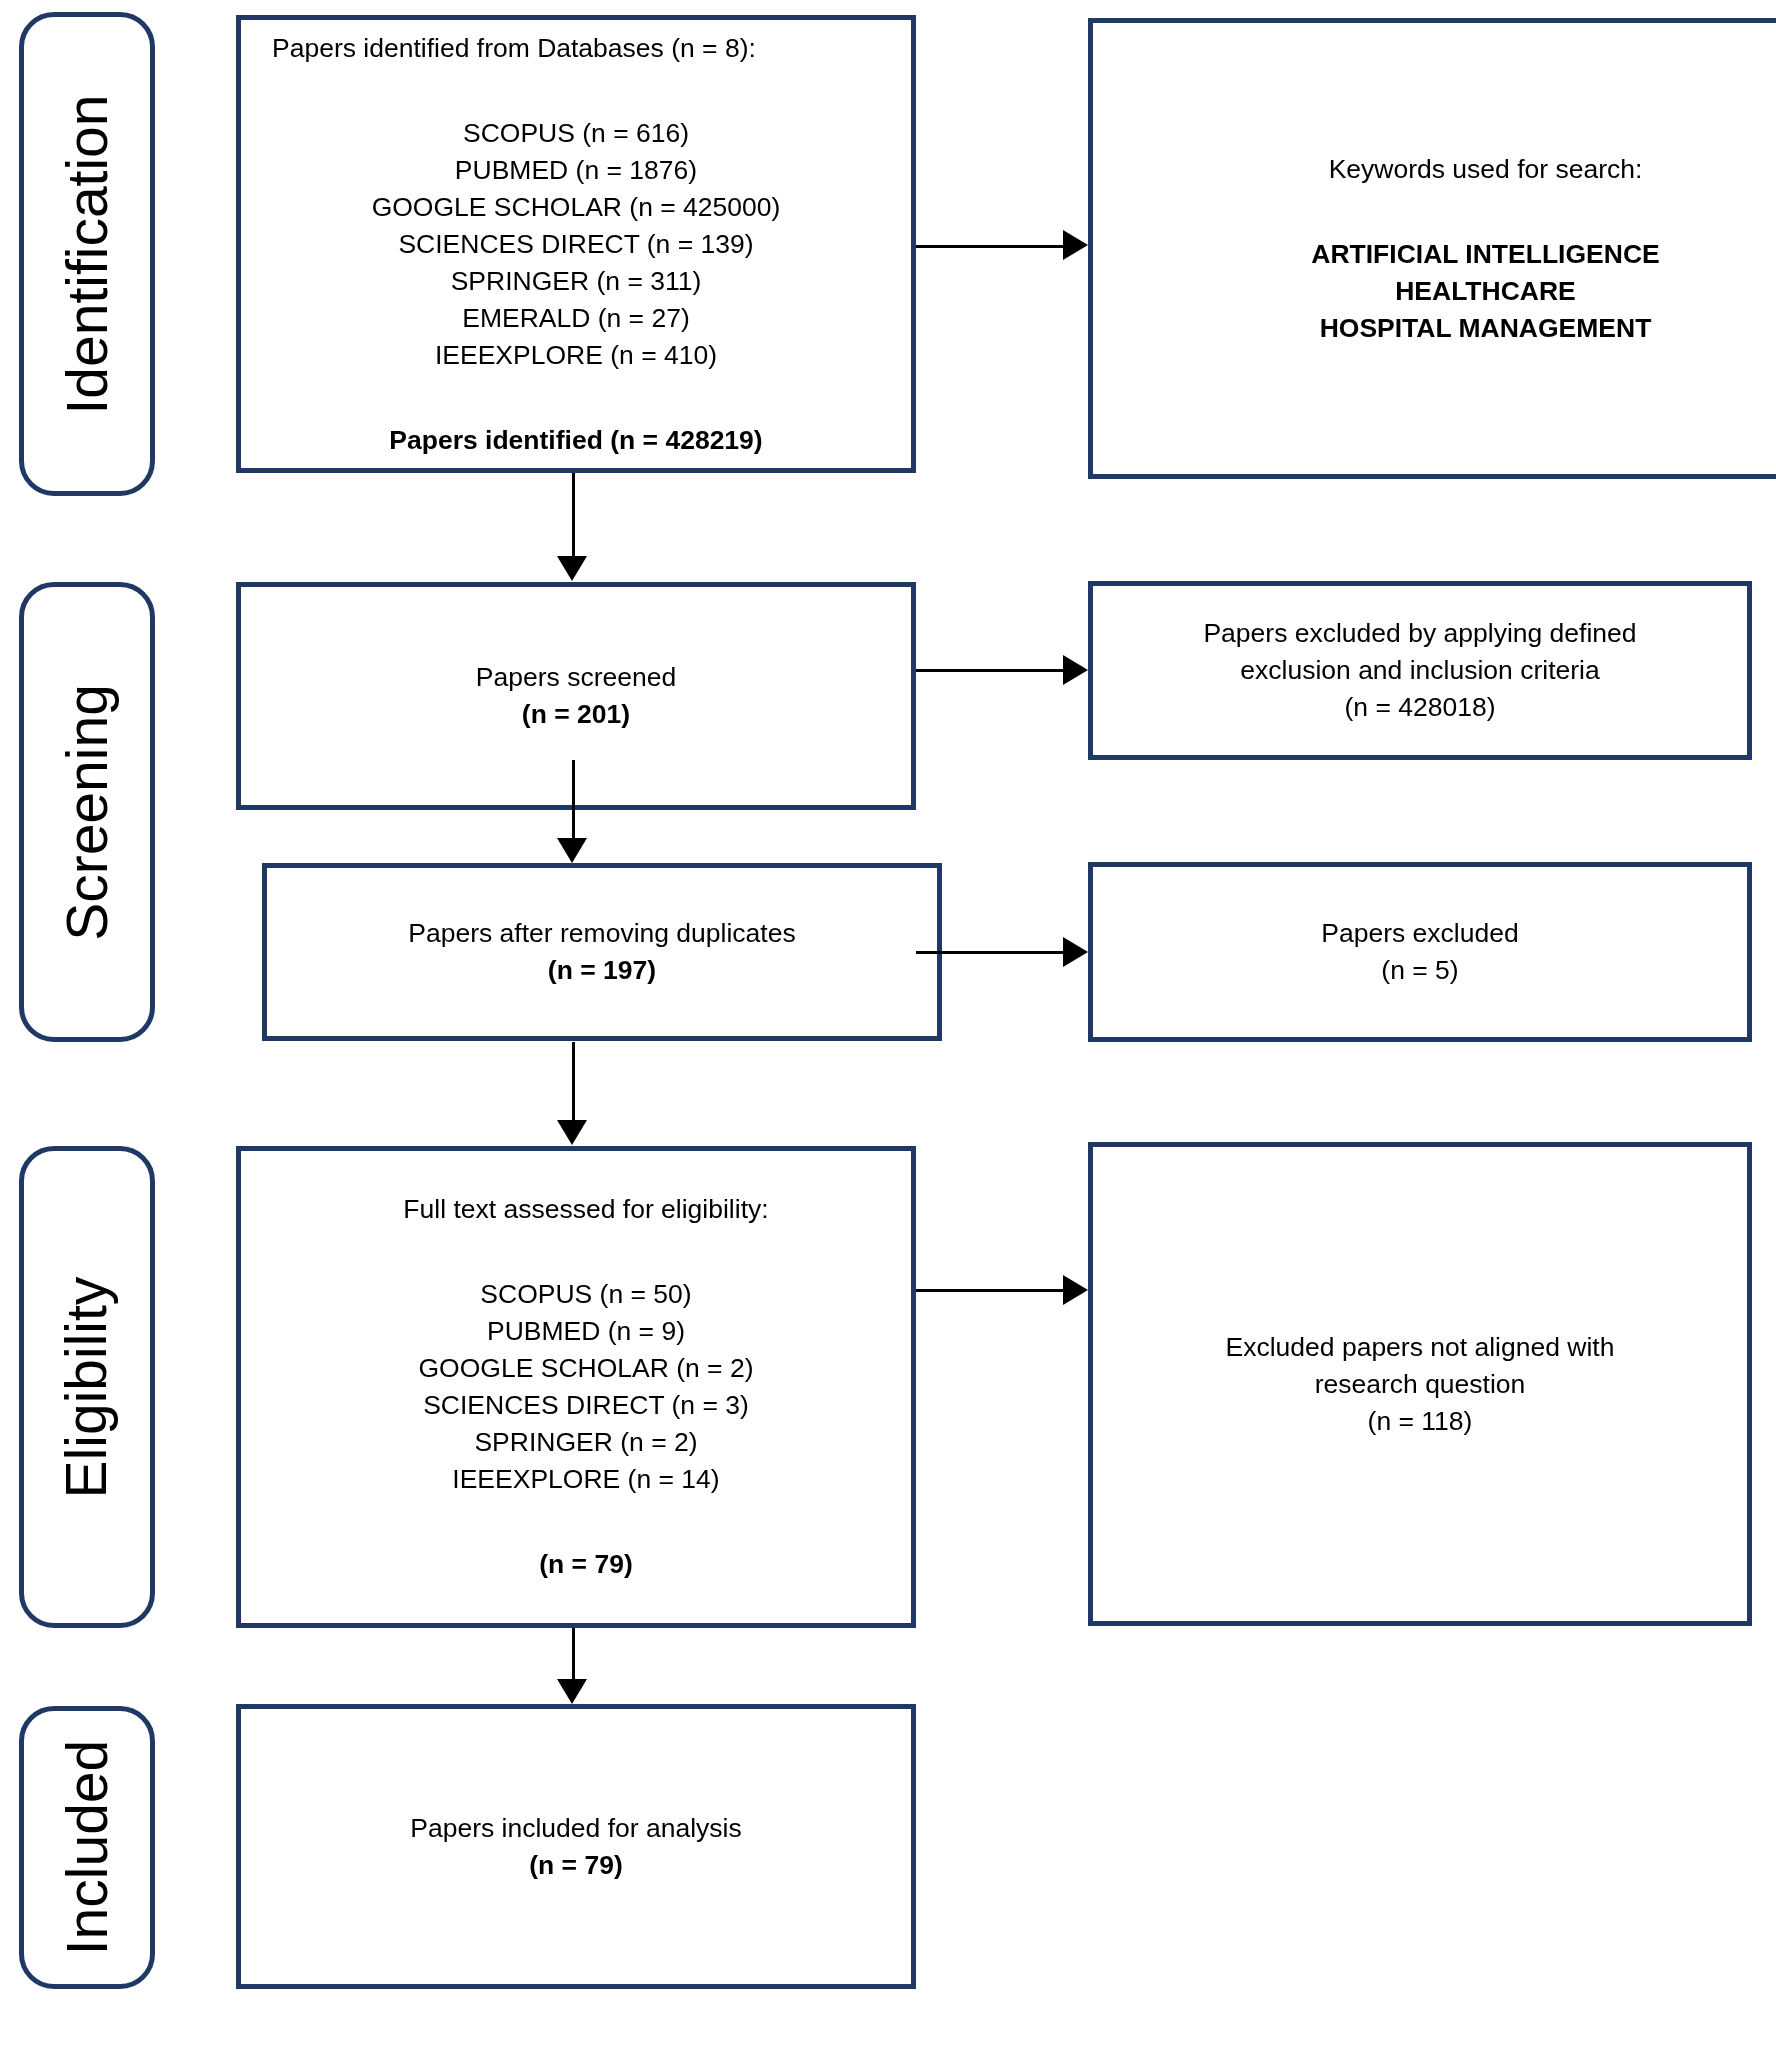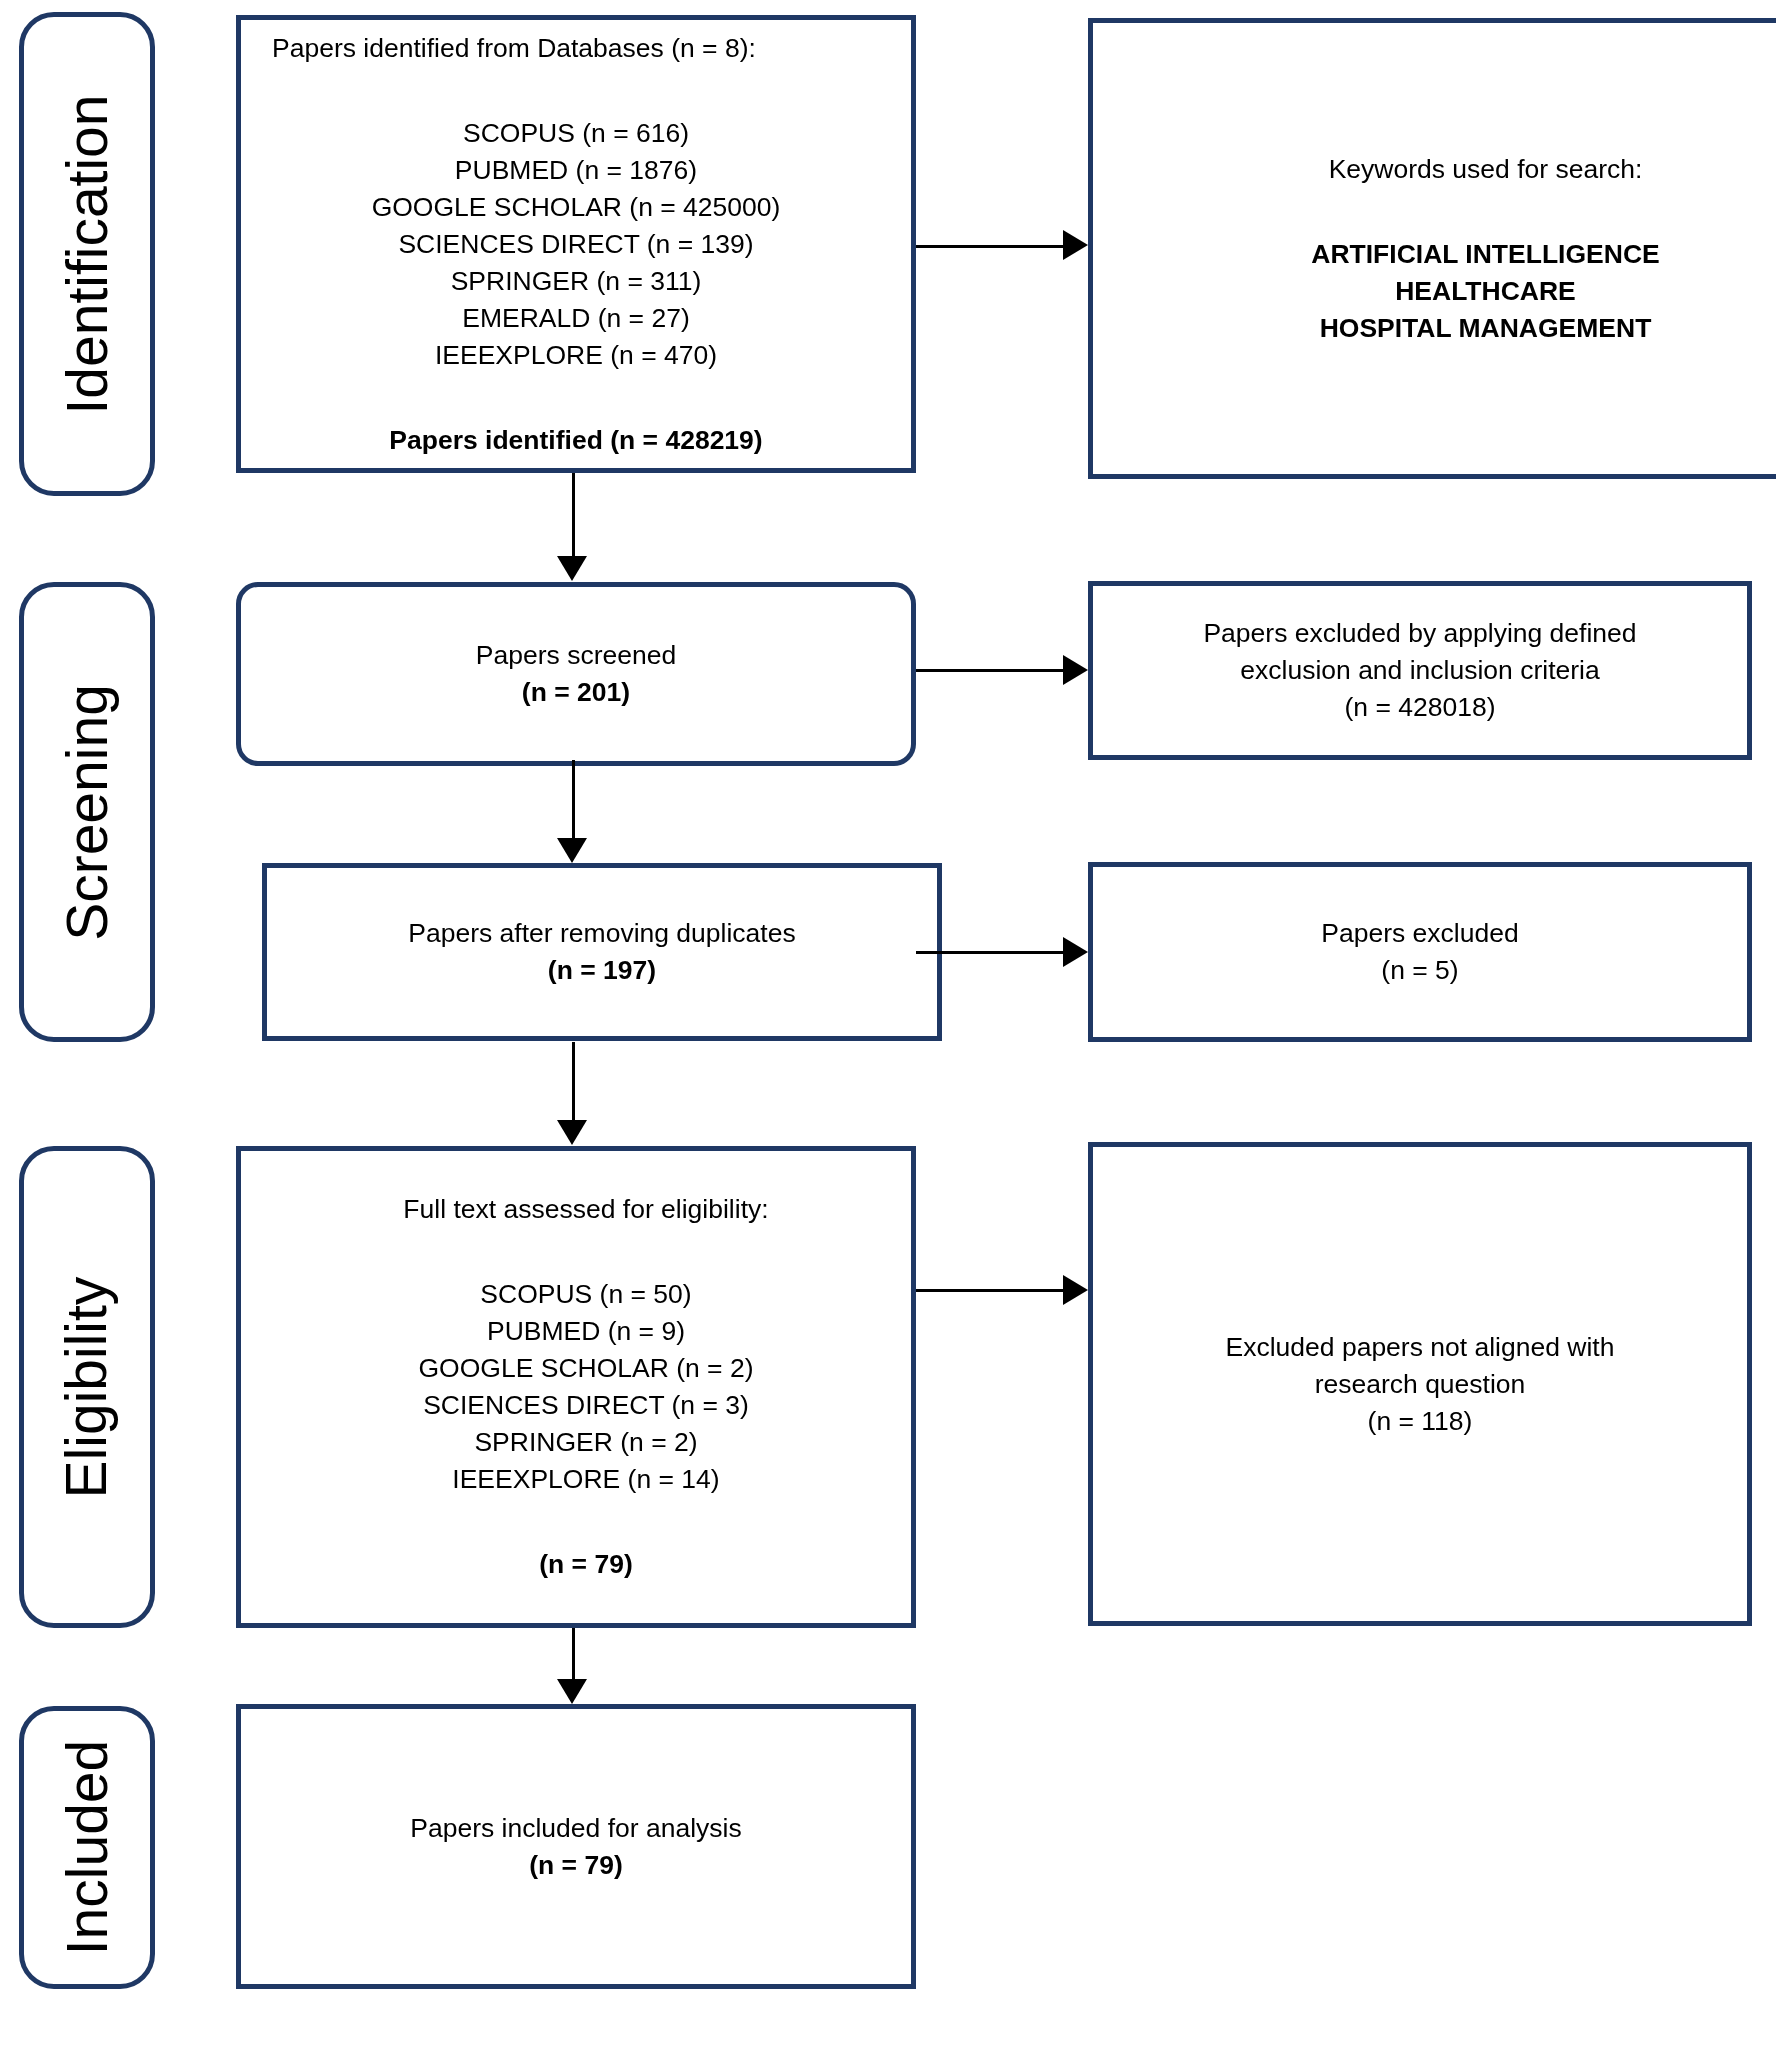--- a/index.html
+++ b/index.html
@@ -48,21 +48,21 @@
     line-height:37px;
     text-align:center;
     display:flex;flex-direction:column;justify-content:center;
   }
   .box .line{min-height:37px;}
   .box .gap{height:48px;flex:0 0 auto;}
   .bold{font-weight:bold;}
   .title-left{text-align:left;padding-left:31px;padding-right:28px;}
 
   #box-identified{left:236px;top:15px;width:680px;height:458px;}
-  #box-screened{left:236px;top:582px;width:680px;height:184px;border-radius:22px;}
+  #box-screened{left:236px;top:582px;width:680px;height:228px;}
   #box-duplicates{left:236px;top:863px;width:680px;height:178px;margin-left:26px;}
   #box-fulltext{left:236px;top:1146px;width:680px;height:482px;padding-left:20px;}
   #box-included-analysis{left:236px;top:1704px;width:680px;height:285px;}
 
   #box-keywords{left:1088px;top:18px;width:795px;height:461px;}
   #box-excluded-criteria{left:1088px;top:581px;width:664px;height:179px;}
   #box-excluded-duplicates{left:1088px;top:862px;width:664px;height:180px;}
   #box-excluded-not-aligned{left:1088px;top:1142px;width:664px;height:484px;}
 
   
@@ -103,21 +103,21 @@
 
   <div class="box" id="box-identified">
     <div class="line title-left">Papers identified from Databases (n = 8):</div>
     <div class="gap"></div>
     <div class="line">SCOPUS (n = 616)</div>
     <div class="line">PUBMED (n = 1876)</div>
     <div class="line">GOOGLE SCHOLAR (n = 425000)</div>
     <div class="line">SCIENCES DIRECT (n = 139)</div>
     <div class="line">SPRINGER (n = 311)</div>
     <div class="line">EMERALD (n = 27)</div>
-    <div class="line">IEEEXPLORE (n = 470)</div>
+    <div class="line">IEEEXPLORE (n = 410)</div>
     <div class="gap"></div>
     <div class="line bold">Papers identified (n = 428219)</div>
   </div>
 
   <div class="box" id="box-keywords">
     <div class="line">Keywords used for search:</div>
     <div class="gap"></div>
     <div class="line bold">ARTIFICIAL INTELLIGENCE</div>
     <div class="line bold">HEALTHCARE</div>
     <div class="line bold">HOSPITAL MANAGEMENT</div>

